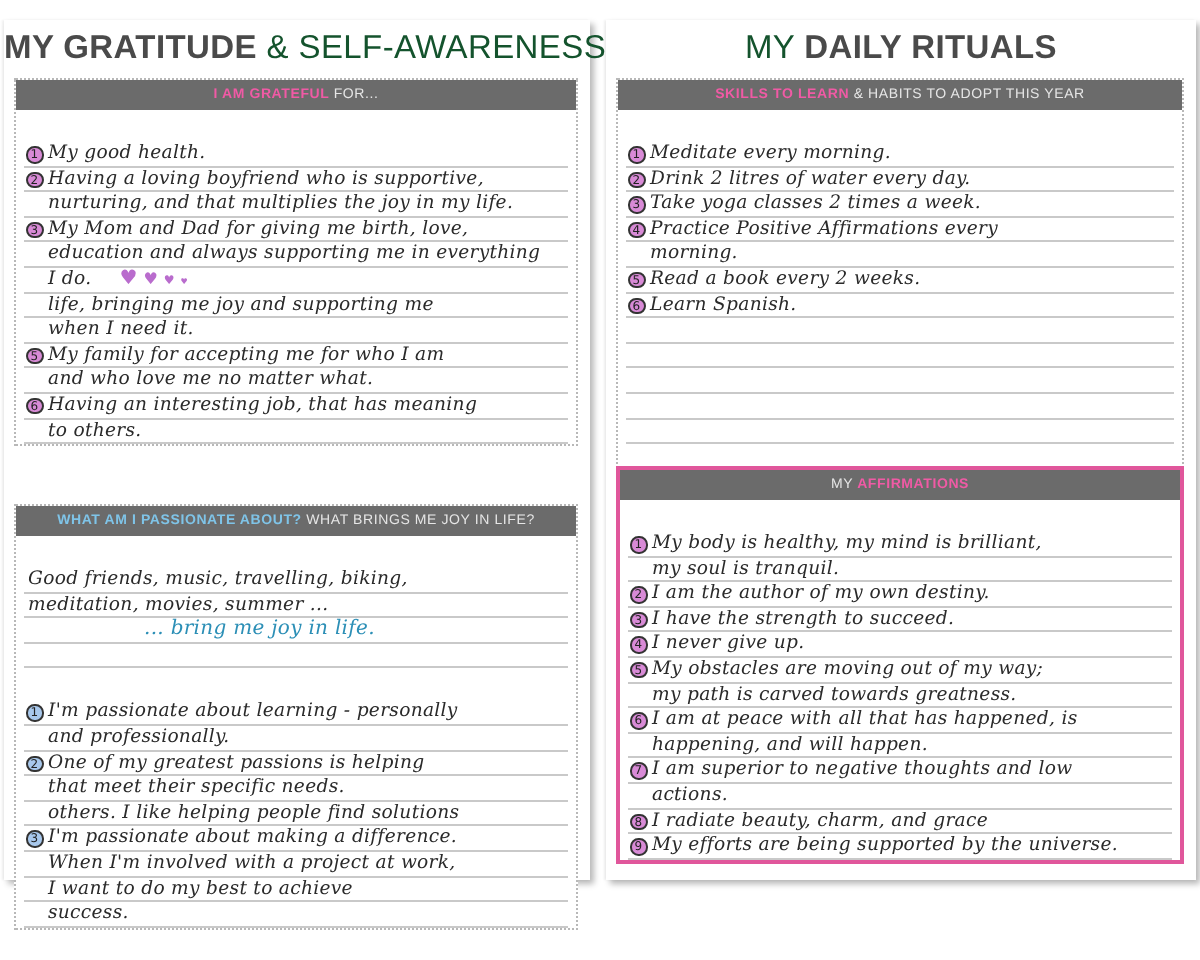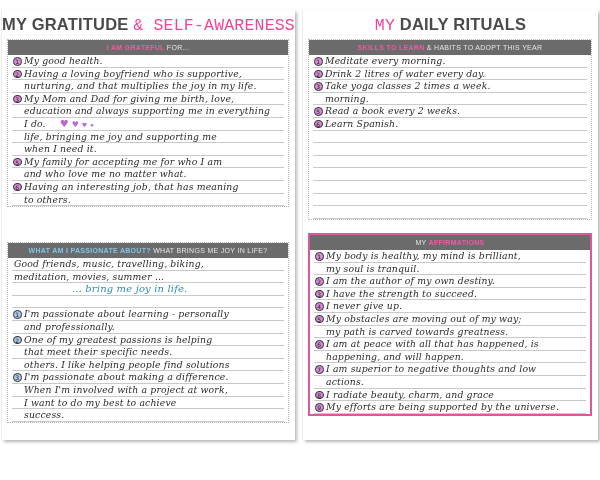--- a/index.html
+++ b/index.html
@@ -19,21 +19,21 @@
     .page-title {
       text-align: center;
       font-size: 16.5px;
       color: #555555;
       letter-spacing: 0.2px;
       height: 27px;
       line-height: 28px;
       white-space: nowrap;
     }
     .page-title .strong { font-weight: bold; color: #4a4a4a; }
-    .page-title .light { font-weight: normal; color: #ec4899; font-family: Liberation Mono, monospace; }
+    .page-title .light { font-weight: normal; color: #14532d; }
 
     .section {
       position: absolute;
       left: 5px;
       right: 6px;
       border: 1px dotted #b8b8b8;
       background: #fff;
     }
     .section.pink { border: 2px solid #e0569b; }
 
@@ -48,21 +48,21 @@
       letter-spacing: 0.3px;
       white-space: nowrap;
       overflow: hidden;
     }
     .section-header .pink-text { color: #f05aa5; }
     .section-header .blue-text { color: #7fc4e8; }
     .section-header .rest { color: #e6e6e6; font-weight: normal; }
 
     .lines {
       position: relative;
-      padding: 0 4px 0 4px;
+      padding: 16px 4px 0 4px;
     }
     .ruled-line {
       height: 12.6px;
       border-bottom: 1px solid #c9c9c9;
       font-family: "DejaVu Serif", serif;
       font-style: italic;
       font-size: 9.3px;
       line-height: 12px;
       color: #2a2a2a;
       white-space: nowrap;
@@ -128,21 +128,21 @@
         <div class="ruled-line cont"><span>I do.</span><span class="hearts"><span class="h1">♥</span><span class="h2">♥</span><span class="h3">♥</span><span class="h4">♥</span></span></div>
         <div class="ruled-line cont"><span>life, bringing me joy and supporting me</span></div>
         <div class="ruled-line cont"><span>when I need it.</span></div>
         <div class="ruled-line"><span class="num-badge magenta">5</span><span>My family for accepting me for who I am</span></div>
         <div class="ruled-line cont"><span>and who love me no matter what.</span></div>
         <div class="ruled-line"><span class="num-badge magenta">6</span><span>Having an interesting job, that has meaning</span></div>
         <div class="ruled-line cont"><span>to others.</span></div>
       </div>
   </div>
 
-  <div class="section" style="top:232px;">
+  <div class="section" style="top:242px;">
     <div class="section-header">
       <span class="blue-text">WHAT AM I PASSIONATE ABOUT?</span>
       <span class="rest">WHAT BRINGS ME JOY IN LIFE?</span>
     </div>
     <div class="lines">
       <div class="ruled-line plain">Good friends, music, travelling, biking,</div>
       <div class="ruled-line plain">meditation, movies, summer ...</div>
       <div class="ruled-line blue">... bring me joy in life.</div>
       <div class="ruled-line plain"></div>
     </div>
@@ -168,20 +168,21 @@
 
   <div class="section" style="top:29px;">
     <div class="section-header">
       <span class="pink-text">SKILLS TO LEARN</span>
       <span class="rest">&amp; HABITS TO ADOPT THIS YEAR</span>
     </div>
     <div class="lines" id="skills-lines">
         <div class="ruled-line"><span class="num-badge magenta">1</span><span>Meditate every morning.</span></div>
         <div class="ruled-line"><span class="num-badge magenta">2</span><span>Drink 2 litres of water every day.</span></div>
         <div class="ruled-line"><span class="num-badge magenta">3</span><span>Take yoga classes 2 times a week.</span></div>
+        <div class="ruled-line"><span class="num-badge magenta">4</span><span>Practice Positive Affirmations every</span></div>
         <div class="ruled-line cont"><span>morning.</span></div>
         <div class="ruled-line"><span class="num-badge magenta">5</span><span>Read a book every 2 weeks.</span></div>
         <div class="ruled-line"><span class="num-badge magenta">6</span><span>Learn Spanish.</span></div>
         <div class="ruled-line cont"><span></span></div>
         <div class="ruled-line cont"><span></span></div>
         <div class="ruled-line cont"><span></span></div>
         <div class="ruled-line cont"><span></span></div>
         <div class="ruled-line cont"><span></span></div>
         <div class="ruled-line cont"><span></span></div>
         <div class="ruled-line cont"><span></span></div>

